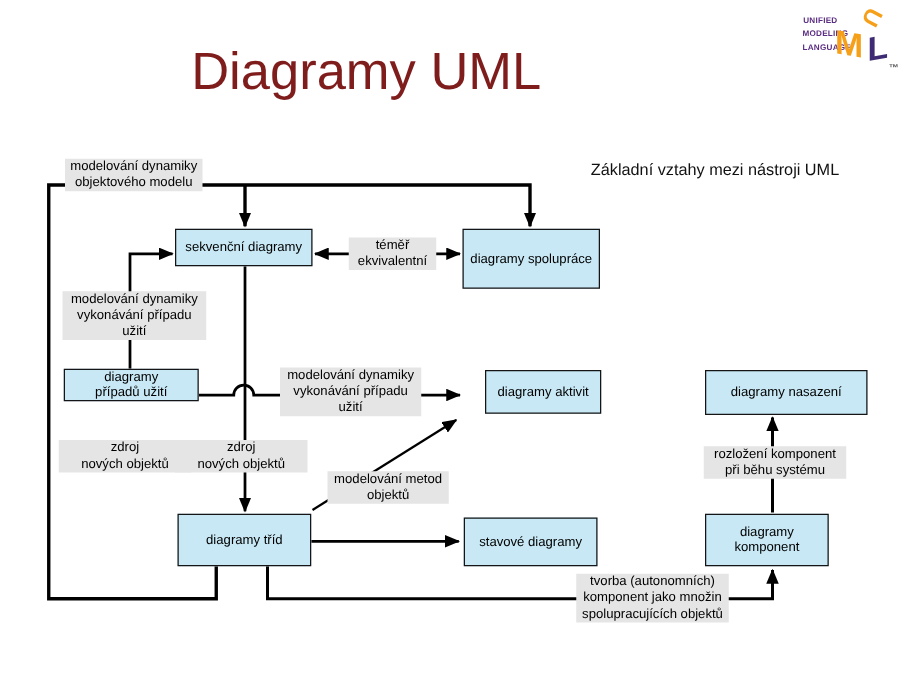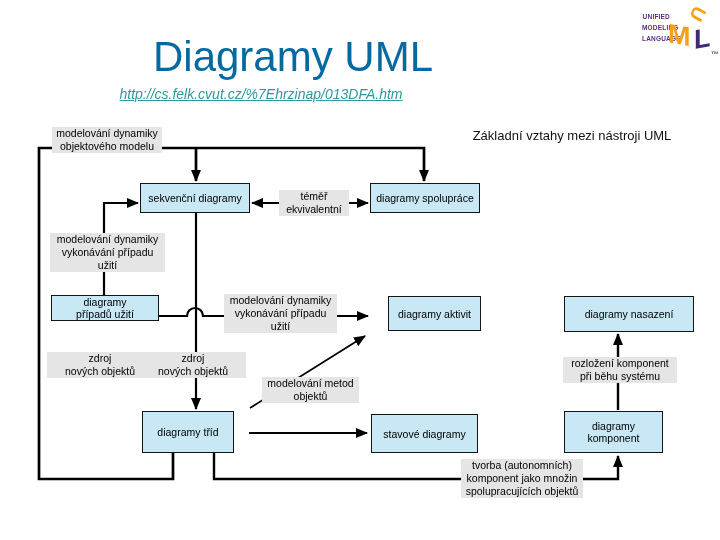--- a/index.html
+++ b/index.html
@@ -1,20 +1,20 @@
 <!DOCTYPE html>
 <html><head>
 <meta charset="utf-8">
 <style>
   html,body{margin:0;padding:0;}
   body{width:720px;height:540px;background:#ffffff;font-family:"Liberation Sans",sans-serif;overflow:hidden;}
   #slide{position:relative;width:720px;height:540px;background:#ffffff;}
 
   .title{position:absolute;left:0;top:33px;width:586px;text-align:center;
-         font-size:42px;color:#0369a1;letter-spacing:0;}
+         font-size:42px;color:#7f1d1d;letter-spacing:0;}
   .link{position:absolute;left:0;top:86px;width:522px;text-align:center;
         font-size:14px;font-style:italic;color:#2E9A9A;text-decoration:underline;cursor:pointer;}
 
   .logo{position:absolute;left:642px;top:2px;width:78px;height:58px;}
   .logo-words{position:absolute;left:0;top:11px;width:28px;display:flex;flex-direction:column;gap:4px;
               font-size:6.5px;font-weight:bold;color:#5B2D82;text-align:right;letter-spacing:0.2px;}
   .logo-svg{position:absolute;left:24px;top:0;}
 
   svg.wires{position:absolute;left:0;top:0;z-index:1;}
 
@@ -26,21 +26,20 @@
   .node{position:absolute;z-index:3;background:#C7E8F4;border:1.4px solid #151515;border-radius:0;
         display:flex;align-items:center;justify-content:center;text-align:center;
         font-size:10.5px;color:#000;white-space:pre-line;padding:0 2px;box-sizing:border-box;}
 </style>
 </head>
 <body>
 
 <div id="slide">
 
   <div class="title">Diagramy UML</div>
-  <a class="link" href="#">http://cs.felk.cvut.cz/%7Ehrzinap/013DFA.htm</a>
 
   <div class="logo">
     <div class="logo-words">
       <span>UNIFIED</span>
       <span>MODELING</span>
       <span>LANGUAGE</span>
     </div>
     <svg class="logo-svg" width="54" height="58" viewBox="0 0 54 58">
       <g font-family="Liberation Sans, sans-serif" font-weight="bold">
         <text x="24" y="14" font-size="19" fill="#F6A01A" transform="rotate(118 30 10)">U</text>
@@ -90,22 +89,22 @@
 nových objektů</div>
   <div class="elabel" style="left:262px;top:377px;width:97px">modelování metod
 objektů</div>
   <div class="elabel" style="left:563px;top:357px;width:114px">rozložení komponent
 při běhu systému</div>
   <div class="elabel" style="left:461px;top:459px;width:122px">tvorba (autonomních)
 komponent jako množin
 spolupracujících objektů</div>
 
   <div class="node" style="left:140px;top:183px;width:110px;height:30px">sekvenční diagramy</div>
-  <div class="node" style="left:370px;top:183px;width:110px;height:30px">diagramy spolupráce</div>
+  <div class="node" style="left:370px;top:183px;width:110px;height:48px">diagramy spolupráce</div>
   <div class="node" style="left:51px;top:295px;width:108px;height:26px">diagramy
 případů užití</div>
   <div class="node" style="left:388px;top:296px;width:93px;height:35px">diagramy aktivit</div>
   <div class="node" style="left:564px;top:296px;width:130px;height:36px">diagramy nasazení</div>
-  <div class="node" style="left:142px;top:411px;width:92px;height:42px">diagramy tříd</div>
+  <div class="node" style="left:142px;top:411px;width:107px;height:42px">diagramy tříd</div>
   <div class="node" style="left:371px;top:414px;width:107px;height:39px">stavové diagramy</div>
   <div class="node" style="left:564px;top:411px;width:99px;height:42px">diagramy komponent</div>
 
 </div>
 
 </body></html>

